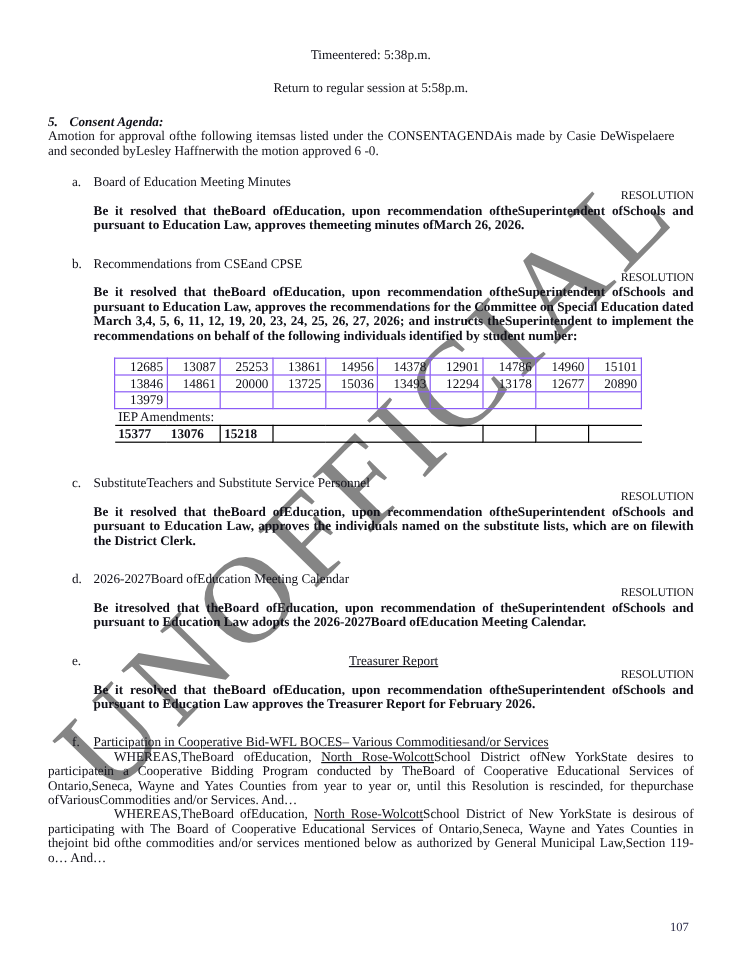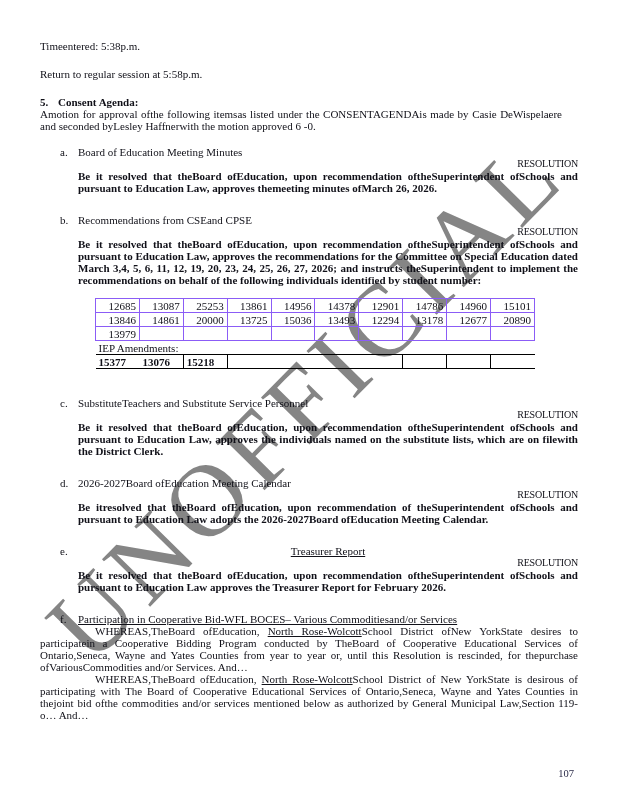--- a/index.html
+++ b/index.html
@@ -8,22 +8,22 @@
     font-family:"Liberation Serif",serif;color:#101018;
   }
   .watermark{
     position:absolute;left:-60px;top:340px;width:730px;z-index:0;
     transform:rotate(-45.5deg);transform-origin:center;
     font-size:103px;letter-spacing:7px;font-weight:normal;
     color:#7b7b7b;opacity:.92;white-space:nowrap;text-align:center;
     font-family:"Liberation Serif",serif;user-select:none;
   }
   .content{position:relative;z-index:1;padding:40px 40px 0 40px;font-size:11px;line-height:12px;}
-  .line{margin:0 0 16px 0;}
-  .agenda-head{margin:0;font-weight:bold;}
+  .line{margin:0 0 16px 0;text-align:center;}
+  .agenda-head{margin:0;font-weight:bold;font-style:italic;}
   .agenda-head .num{display:inline-block;width:18px;}
   .motion{margin:0 16px 14px 0;text-align:justify;}
   .item{display:flex;margin:0 0 20px 20px;}
   .item .letter{width:18px;flex:none;}
   .item .item-body{flex:1;}
   .item-title{margin:0;}
   .res-label{margin:0;font-size:10px;letter-spacing:-0.2px;text-align:right;}
   .res-text{margin:0;text-align:justify;font-weight:bold;}
   .u{text-decoration:underline;text-align:center;}
   

